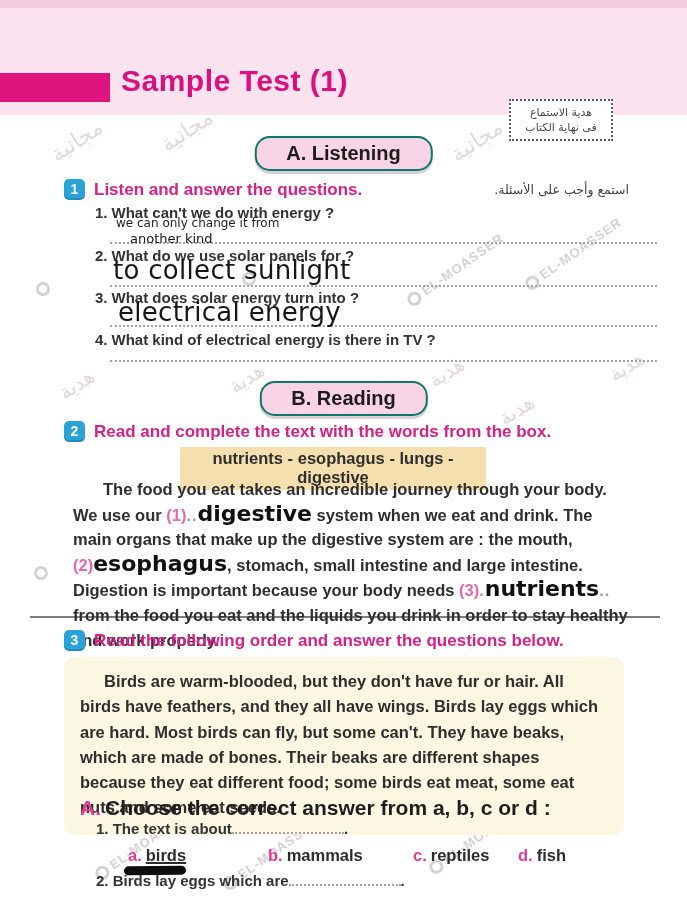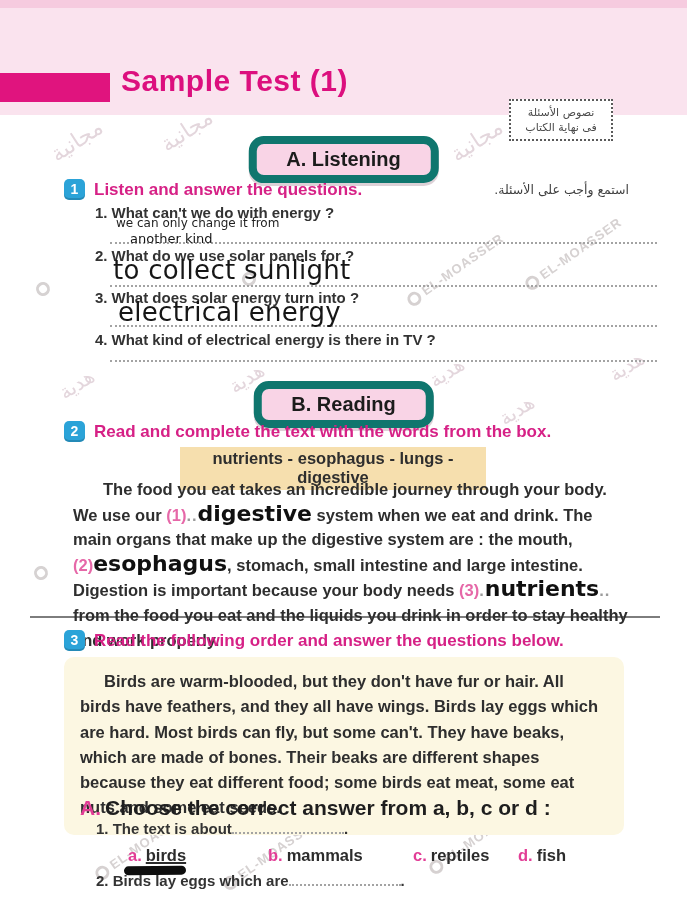--- a/index.html
+++ b/index.html
@@ -26,21 +26,21 @@
   
   .wm { position:absolute; font-family:"DejaVu Sans", sans-serif; color:#ddccd4;
         transform:rotate(-33deg); font-size:22px; opacity:.8; z-index:1; pointer-events:none; }
   .wm-brand { position:absolute; font-size:13px; font-weight:bold; color:#d2cdcd;
         transform:rotate(-35deg); letter-spacing:1px; opacity:.9; z-index:1;
         display:flex; align-items:center; gap:4px; pointer-events:none; }
   .wm-brand .ring { width:14px; height:14px; border:3px solid #d2cdcd; border-radius:50%; display:inline-block; }
   
   .sec-badge {
     position:absolute; left:50%; transform:translateX(-50%); z-index:3;
-    background:#f9d4e6; border:8px solid #0f766e; border-radius:15px;
+    background:#f9d4e6; border:2px solid #0f766e; border-radius:15px;
     padding:4px 30px; font-size:20px; font-weight:bold; color:#1c1c1c;
     box-shadow:0 3px 0 rgba(120,70,95,.25);
   }
   
   .q-row { position:absolute; left:64px; right:58px; display:flex; align-items:center; z-index:3; }
   .num-badge {
     flex:0 0 auto; width:21px; height:21px; border-radius:5px; background:#2ba3d8;
     color:#fff; font-size:14px; font-weight:bold; text-align:center; line-height:21px;
     box-shadow:inset 0 -2px 0 rgba(0,0,0,.15);
   }
@@ -87,21 +87,21 @@
 
 <div class="page">
 
   <div class="header">
     <div class="top-strip"></div>
     <div class="title-bar"></div>
     <div class="page-title">Sample Test (1)</div>
   </div>
 
   <div class="note-box">
-    <div>نصوص الأسئلة</div>
+    <div>هدية الاستماع</div>
     <div>فى نهاية الكتاب</div>
   </div>
 
   <span class="wm" style="left:48px; top:128px;">مجانية</span>
   <span class="wm" style="left:158px; top:118px;">مجانية</span>
   <span class="wm" style="left:448px; top:128px;">مجانية</span>
   <span class="wm" style="left:58px; top:372px; font-size:20px;">هدية</span>
   <span class="wm" style="left:228px; top:366px; font-size:20px;">هدية</span>
   <span class="wm" style="left:428px; top:360px; font-size:20px;">هدية</span>
   <span class="wm" style="left:608px; top:354px; font-size:20px;">هدية</span>

